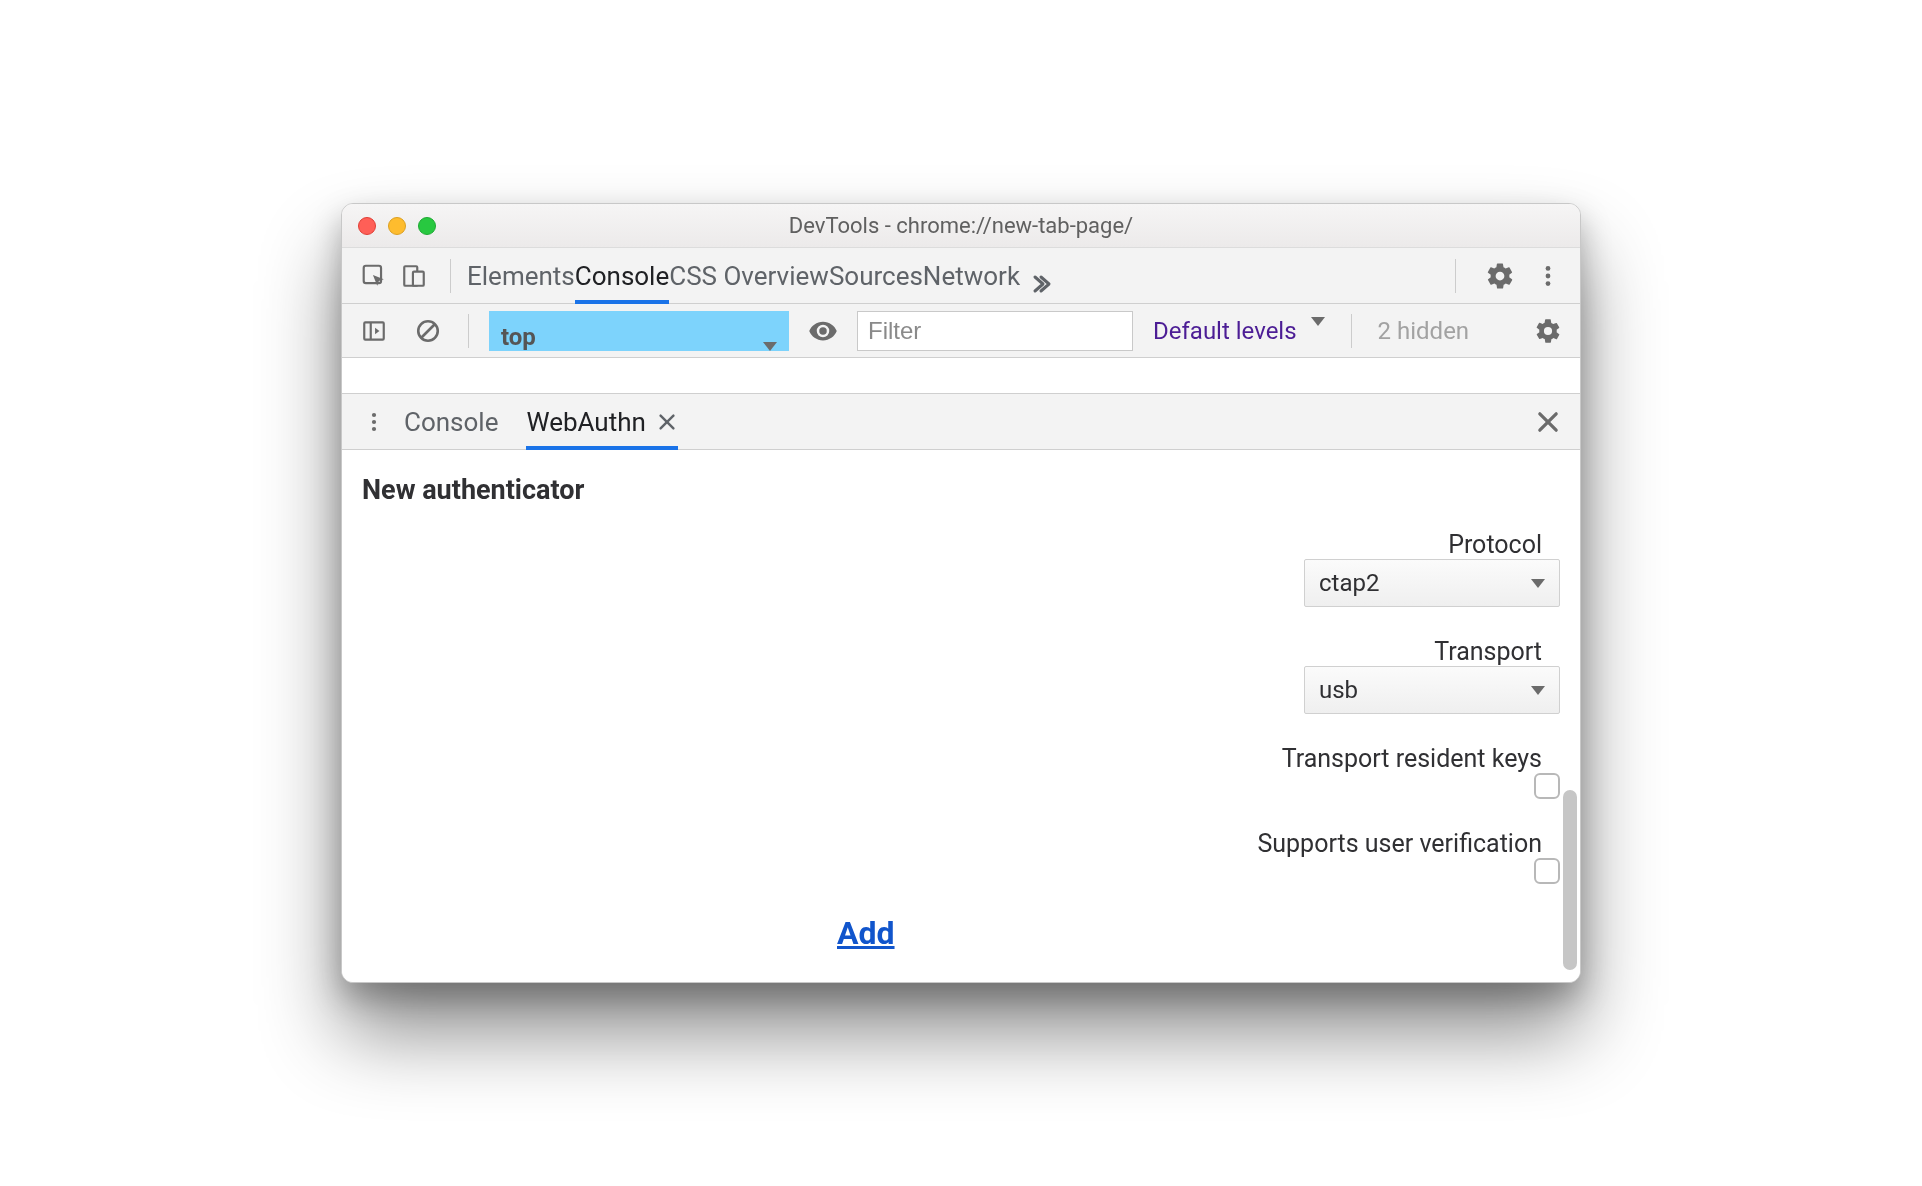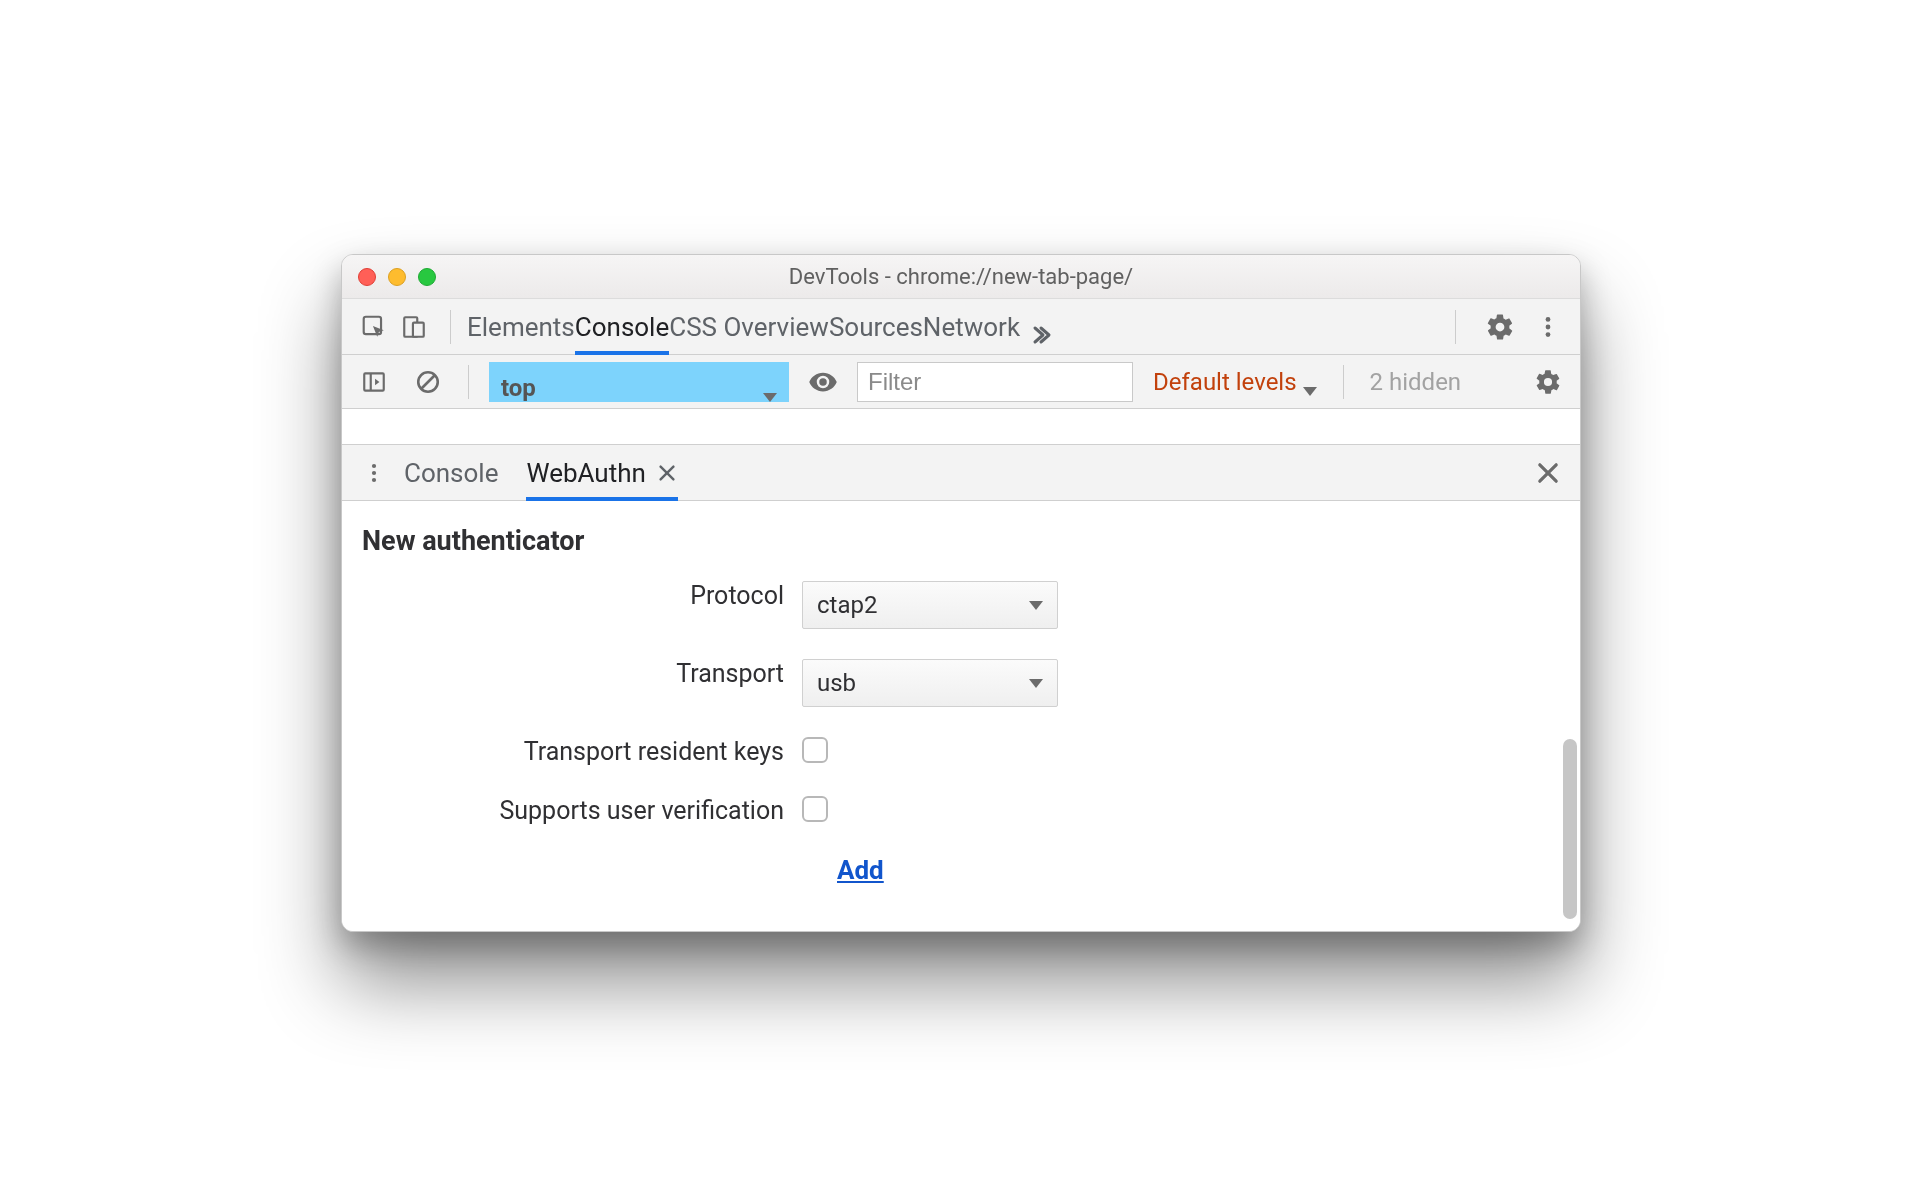--- a/index.html
+++ b/index.html
@@ -115,23 +115,24 @@
     width: 276px;
     border: 1px solid #c9c9c9;
     background: #fff;
     padding: 0 10px;
     font-size: 24px;
     color: #333;
   }
   .filter-input::placeholder { color: #8a8a8a; }
   .levels {
     font-size: 24px;
-    color: #c2410c;
-    display: flex;
-    align-items: flex-end;
+    color: #4c1d95;
+    display: flex;
+    align-items: flex-start;
+    gap: 8px;
     padding: 0 6px;
   }
   .hidden-count {
     font-size: 24px;
     color: #a2a2a2;
     padding: 0 6px;
   }
   
   .console-body {
     height: 36px;
@@ -177,23 +178,24 @@
   .section-title {
     font-size: 27px;
     font-weight: 700;
     color: #303033;
   }
   .form {
     margin-top: 24px;
   }
   .form-row {
     display: flex;
-    align-items: flex-start;
+    align-items: flex-end;
     margin-bottom: 30px;
     padding-left: 100px;
+    flex-direction: column;
   }
   .form-label {
     width: 340px;
     text-align: right;
     font-size: 25px;
     color: #303033;
     padding-right: 18px;
   }
   .form-control {
     display: flex;
@@ -213,21 +215,21 @@
     color: #303033;
   }
   .checkbox {
     width: 26px;
     height: 26px;
     border: 2px solid #b8b8b8;
     border-radius: 6px;
     background: #fff;
   }
   .add-link {
-    font-size: 26px;
+    font-size: 32px;
     color: #1155cc;
     text-decoration: underline;
     font-weight: 700;
   }
   .add-row {
     display: flex;
     justify-content: flex-start;
     padding-left: 475px;
     margin-top: 8px;
   }

